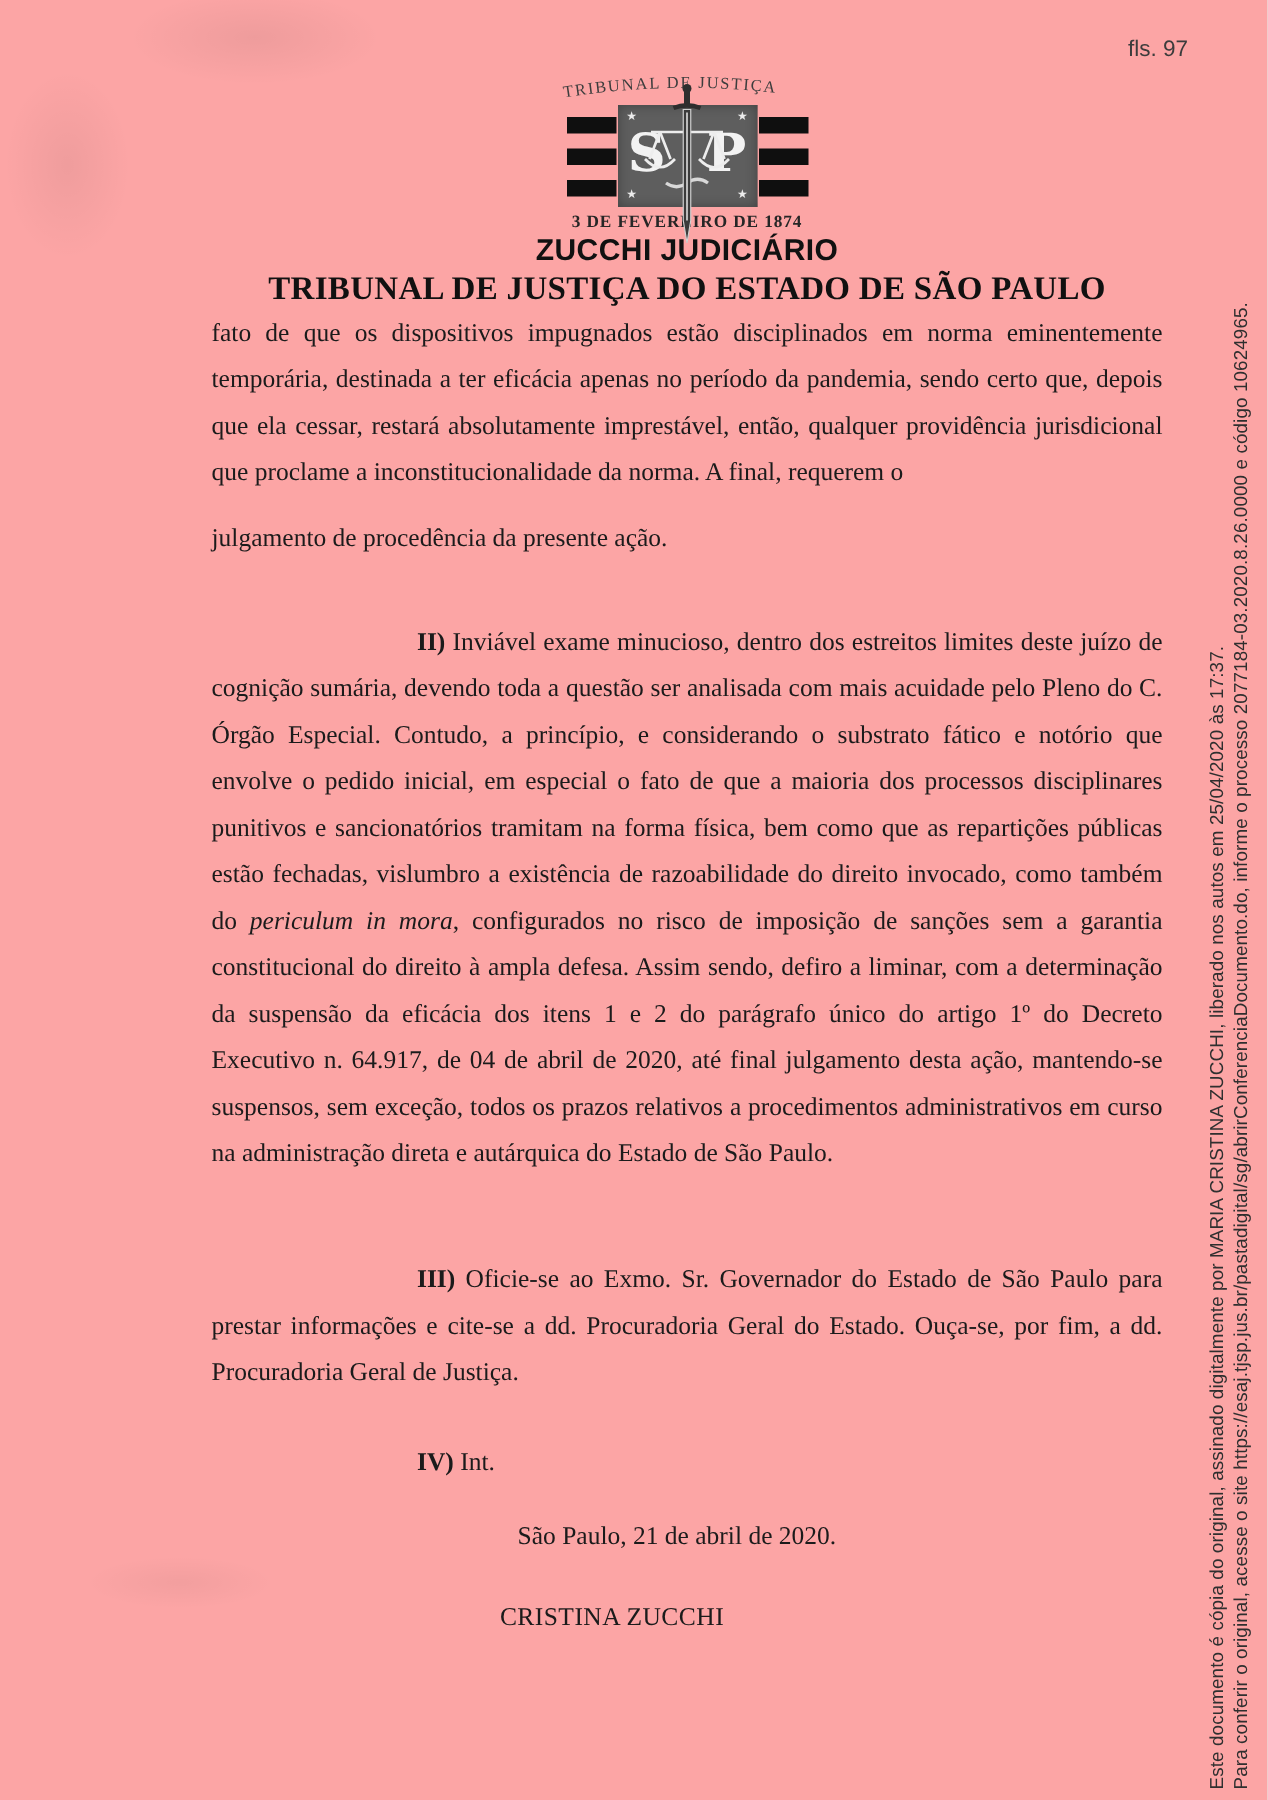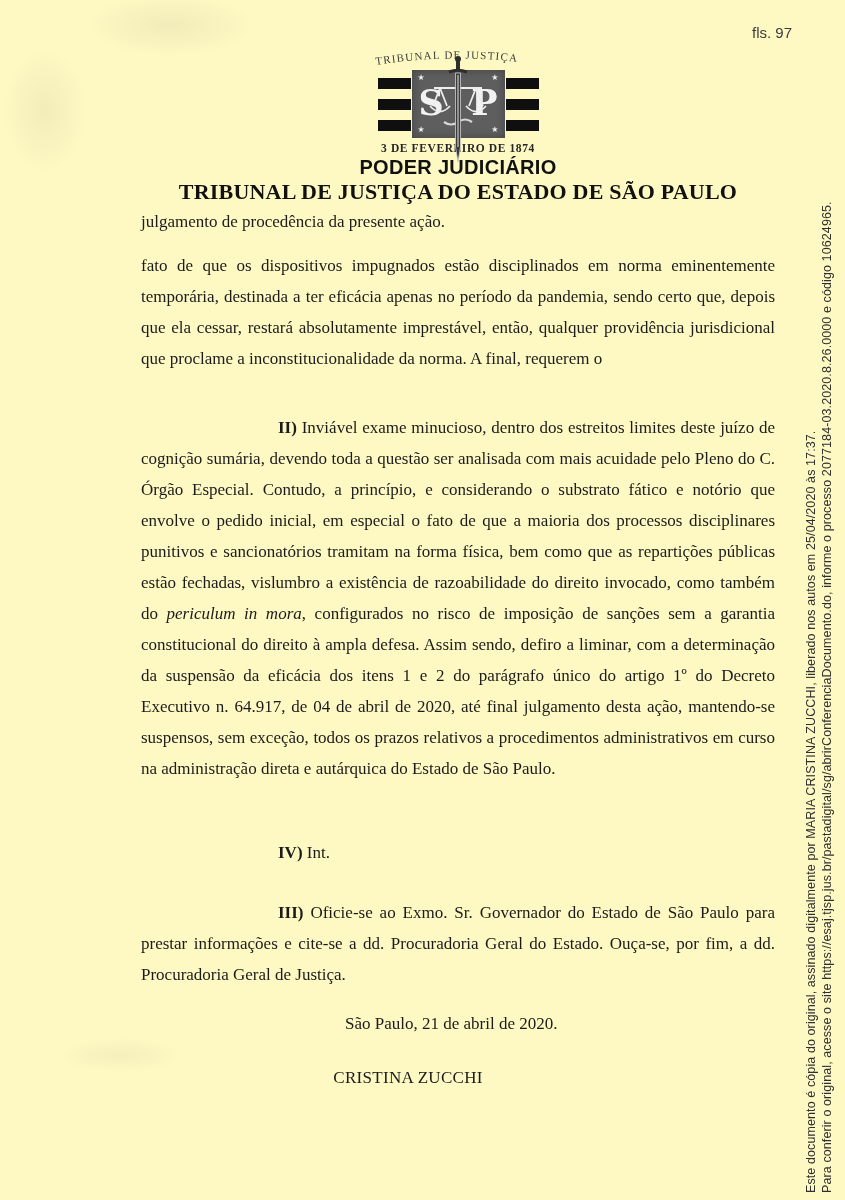--- a/index.html
+++ b/index.html
@@ -1,19 +1,19 @@
 <!DOCTYPE html>
 <html lang="pt"><head>
 <meta charset="utf-8">
 <title>fls. 97</title>
 <style>
   html,body { margin:0; padding:0; background:#e9e9e9; }
   .page {
     position:relative; width:845px; height:1200px; margin:0 auto;
-    background:#fef9c3; overflow:hidden;
+    background:#fca5a5; overflow:hidden;
     font-family:"Liberation Serif", serif; color:#1b1b1b;
   }
   .page::before{
     content:""; position:absolute; inset:0; pointer-events:none;
     background:
       radial-gradient(ellipse 120px 45px at 170px 25px, rgba(0,0,0,.055), transparent 70%),
       radial-gradient(ellipse 60px 90px at 45px 110px, rgba(0,0,0,.05), transparent 70%),
       radial-gradient(ellipse 90px 25px at 120px 1055px, rgba(0,0,0,.04), transparent 70%);
   }
   
@@ -112,30 +112,30 @@
           </svg>
         </div>
         <div class="bars">
             <i></i>
             <i></i>
             <i></i>
           </div>
       </div>
       <div class="founding">3 DE FEVEREIRO DE 1874</div>
     </div>
-    <div class="title1">PODER JUDICIÁRIO</div>
+    <div class="title1">ZUCCHI JUDICIÁRIO</div>
     <div class="title2">TRIBUNAL DE JUSTIÇA DO ESTADO DE SÃO PAULO</div>
   </div>
 
   <div class="body" id="doc-body">
+      <p class="no-indent"><span>fato de que os dispositivos impugnados estão disciplinados em norma eminentemente temporária, destinada a ter eficácia apenas no período da pandemia, sendo certo que, depois que ela cessar, restará absolutamente imprestável, então, qualquer providência jurisdicional que proclame a inconstitucionalidade da norma. A final, requerem o</span></p>
       <p class="no-indent"><span>julgamento de procedência da presente ação.</span></p>
-      <p class="no-indent"><span>fato de que os dispositivos impugnados estão disciplinados em norma eminentemente temporária, destinada a ter eficácia apenas no período da pandemia, sendo certo que, depois que ela cessar, restará absolutamente imprestável, então, qualquer providência jurisdicional que proclame a inconstitucionalidade da norma. A final, requerem o</span></p>
       <p class="indent"><b>II)</b><span> Inviável exame minucioso, dentro dos estreitos limites deste juízo de cognição sumária, devendo toda a questão ser analisada com mais acuidade pelo Pleno do C. Órgão Especial. Contudo, a princípio, e considerando o substrato fático e notório que envolve o pedido inicial, em especial o fato de que a maioria dos processos disciplinares punitivos e sancionatórios tramitam na forma física, bem como que as repartições públicas estão fechadas, vislumbro a existência de razoabilidade do direito invocado, como também do </span><i>periculum in mora</i><span>, configurados no risco de imposição de sanções sem a garantia constitucional do direito à ampla defesa. Assim sendo, defiro a liminar, com a determinação da suspensão da eficácia dos itens 1 e 2 do parágrafo único do artigo 1º do Decreto Executivo n. 64.917, de 04 de abril de 2020, até final julgamento desta ação, mantendo-se suspensos, sem exceção, todos os prazos relativos a procedimentos administrativos em curso na administração direta e autárquica do Estado de São Paulo.</span></p>
+      <p class="indent"><b>III)</b><span> Oficie-se ao Exmo. Sr. Governador do Estado de São Paulo para prestar informações e cite-se a dd. Procuradoria Geral do Estado. Ouça-se, por fim, a dd. Procuradoria Geral de Justiça.</span></p>
       <p class="indent"><b>IV)</b><span> Int.</span></p>
-      <p class="indent"><b>III)</b><span> Oficie-se ao Exmo. Sr. Governador do Estado de São Paulo para prestar informações e cite-se a dd. Procuradoria Geral do Estado. Ouça-se, por fim, a dd. Procuradoria Geral de Justiça.</span></p>
     </div>
 
   <div class="date">São Paulo, 21 de abril de 2020.</div>
   <div class="name-block">
     <div class="name">CRISTINA ZUCCHI</div>
   </div>
 
   <div class="stamp">
     <div class="stamp-line">Este documento é cópia do original, assinado digitalmente por MARIA CRISTINA ZUCCHI, liberado nos autos em 25/04/2020 às 17:37.</div>
     <div class="stamp-line">Para conferir o original, acesse o site https://esaj.tjsp.jus.br/pastadigital/sg/abrirConferenciaDocumento.do, informe o processo 2077184-03.2020.8.26.0000 e código 10624965.</div>

